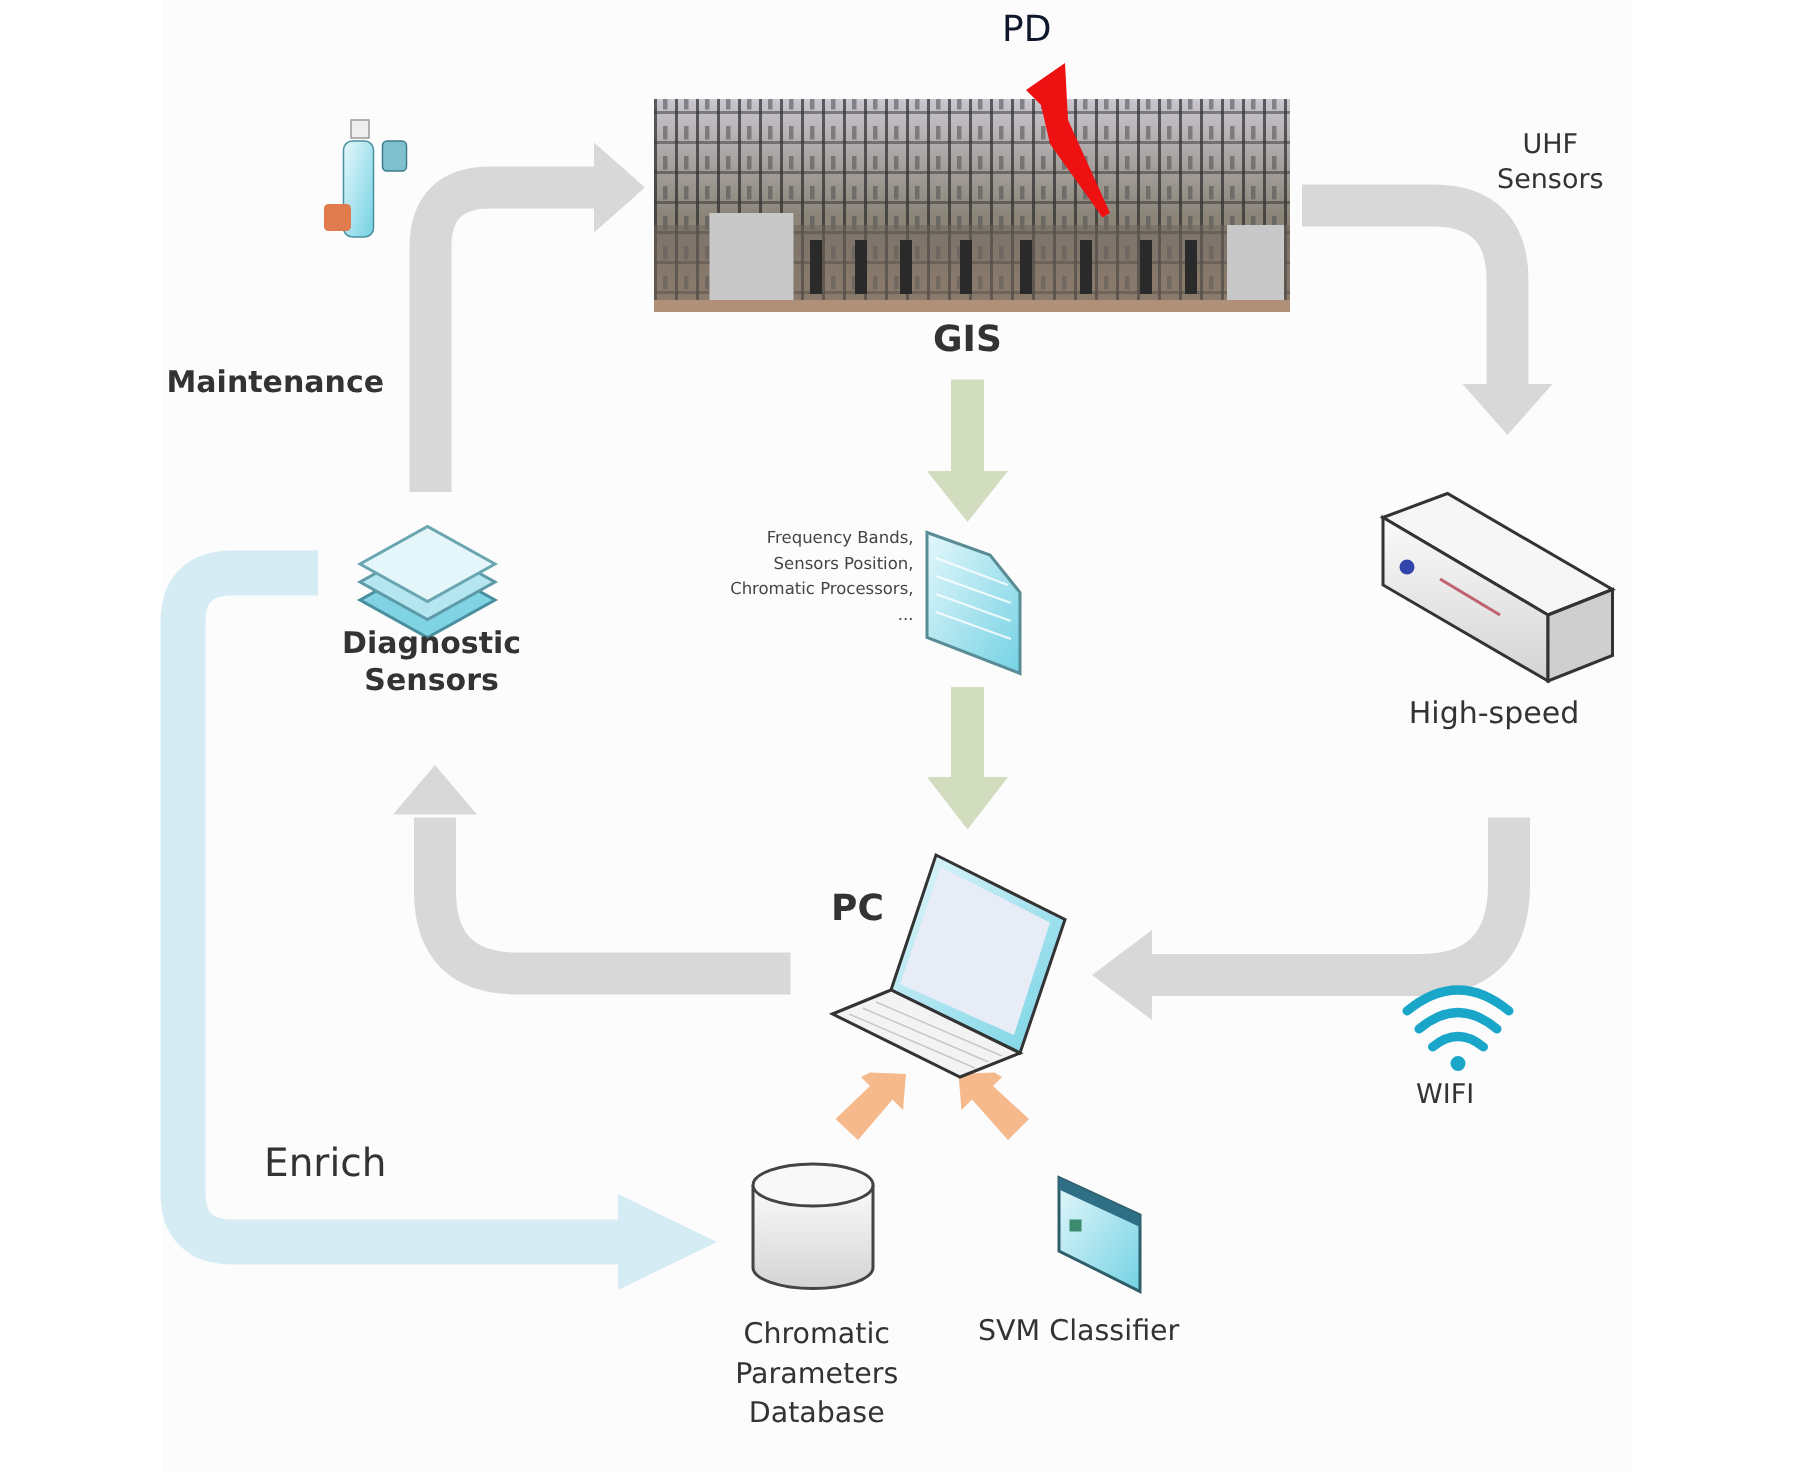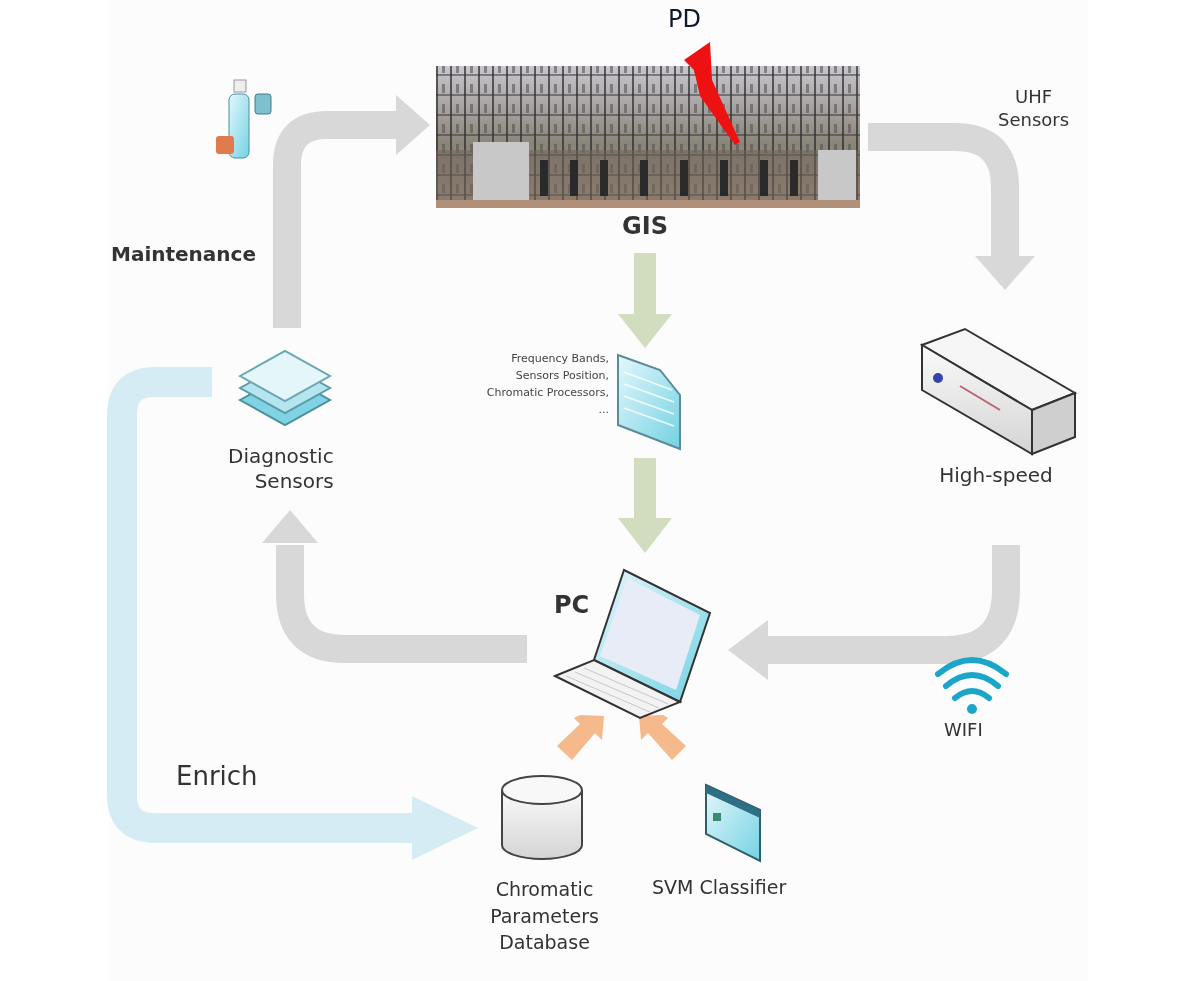--- a/index.html
+++ b/index.html
@@ -170,21 +170,21 @@
 </div>
 <div class="lbl" style="left:111px; top:198px; font-size:20px; font-weight:bold;margin-top:44px;">Maintenance</div>
 
 <div class="lbl small" style="left:411px; top:350px; width:198px;">
   <div>Frequency Bands,</div>
   <div>Sensors Position,</div>
   <div>Chromatic Processors,</div>
   <div>...</div>
 </div>
 
-<div class="lbl" style="left:228px; top:444px; font-size:20px; font-weight:normal;text-align:right;">
+<div class="lbl" style="left:228px; top:416px; font-size:20px; font-weight:bold;">
   <div>Diagnostic</div>
   <div>Sensors</div>
 </div>
 
 <div class="lbl" style="left:900px; top:463px; width:192px; font-size:20px; font-weight:normal;">
   <div>High-speed</div>
 </div>
 
 <div class="lbl" style="left:554px; top:590px; font-size:24px;">PC</div>
 

